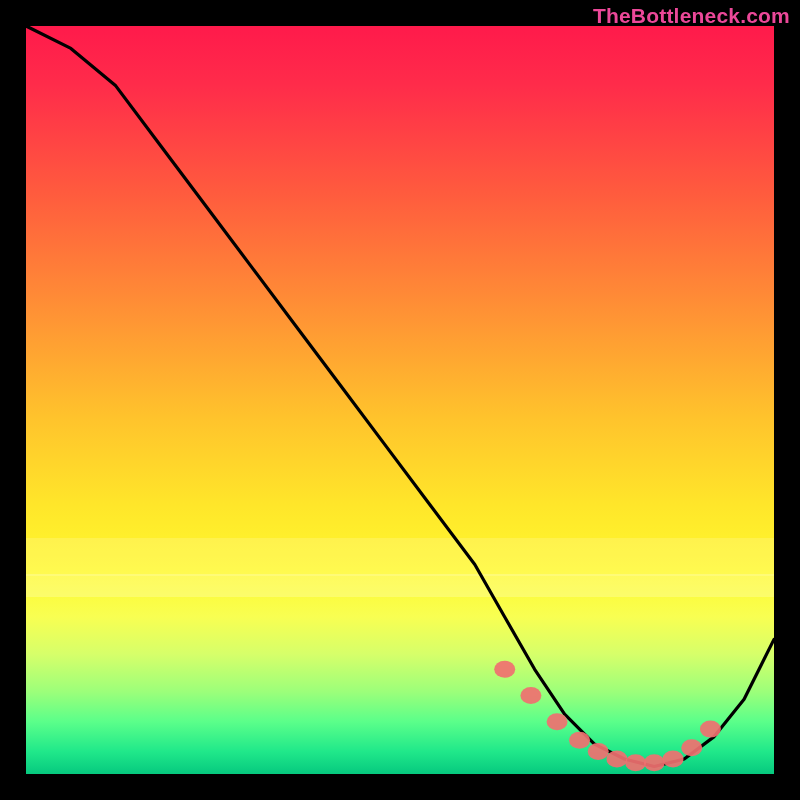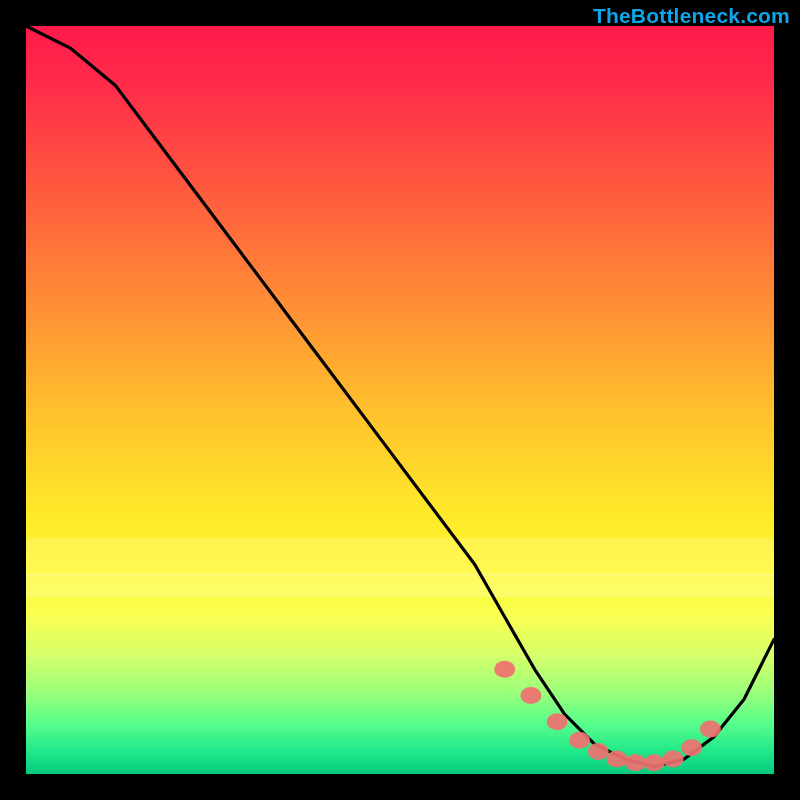--- a/index.html
+++ b/index.html
@@ -51,21 +51,21 @@
     position: absolute;
     left: 0; right: 0;
     top: 73.2%;
     height: 3.2%;
     background: rgba(255,255,255,0.22);
   }
   .watermark {
     position: absolute;
     top: 4px;
     right: 10px;
-    color: #0ea5e9;
+    color: #ec4899;
     font-size: 21px;
     font-weight: 600;
     letter-spacing: 0.2px;
     user-select: none;
   }
   svg.curve {
     position: absolute;
     left: 0; top: 0;
     width: 100%;
     height: 100%;

